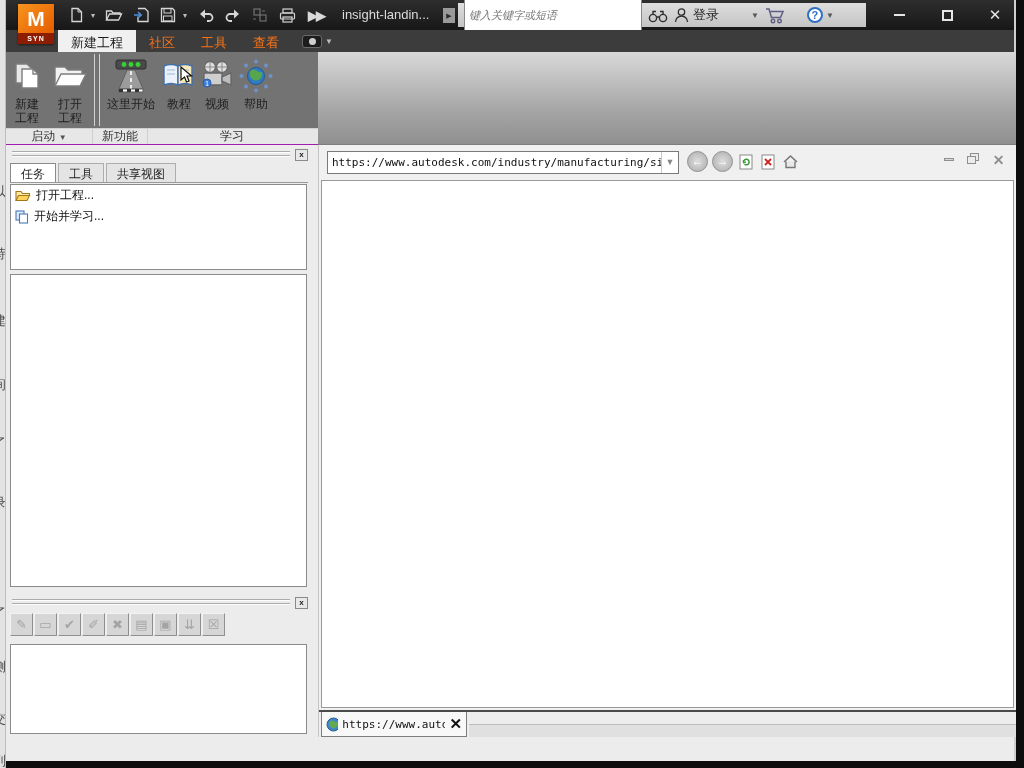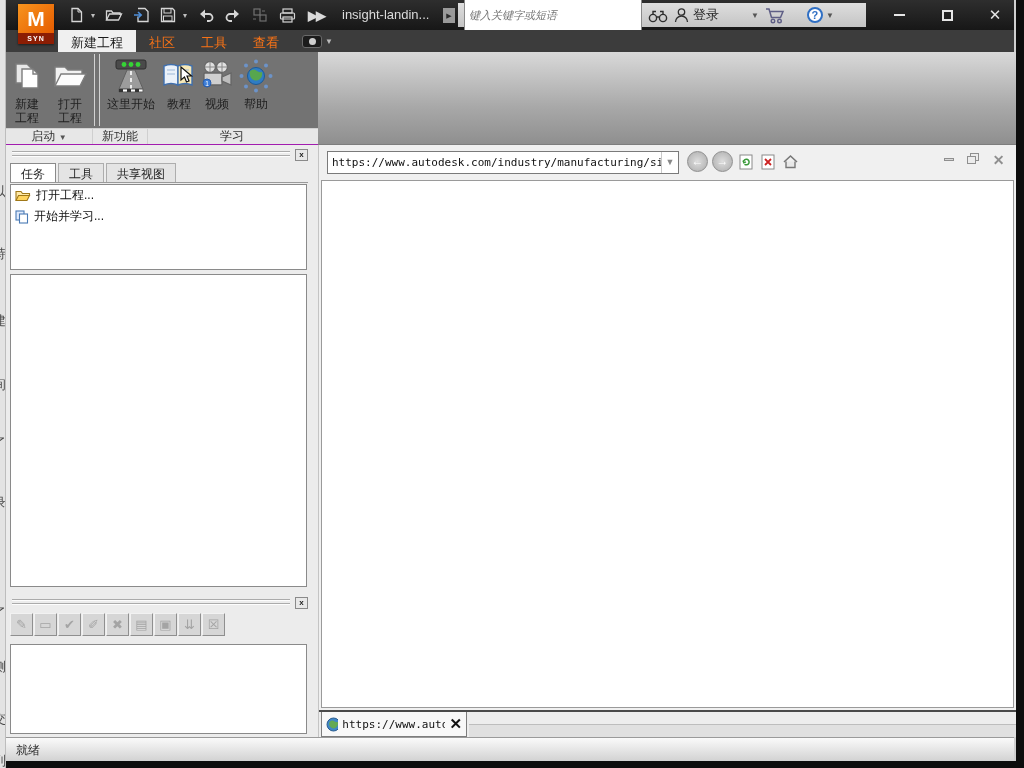--- a/index.html
+++ b/index.html
@@ -462,17 +462,14 @@
               <path d="M3.5 5 q3 -2.5 5 -0.5 q2.5 1 3.5 0.5 q0.5 3.5 -2 5.5 q-3 2 -5.5 -0.5 q-2 -2 -1 -5z" fill="#63a953"></path>
             </svg>
           <span class="doc-tab-label">https://www.auto...</span>
           <span class="doc-tab-close">✕</span>
         </div>
         <div class="tabstrip-rest"></div>
       </div>
     </div>
   </div>
 
-  <div class="statusbar">
-    <div class="status-text">就绪</div>
-  </div>
 
 </div>
 
 </body></html>

